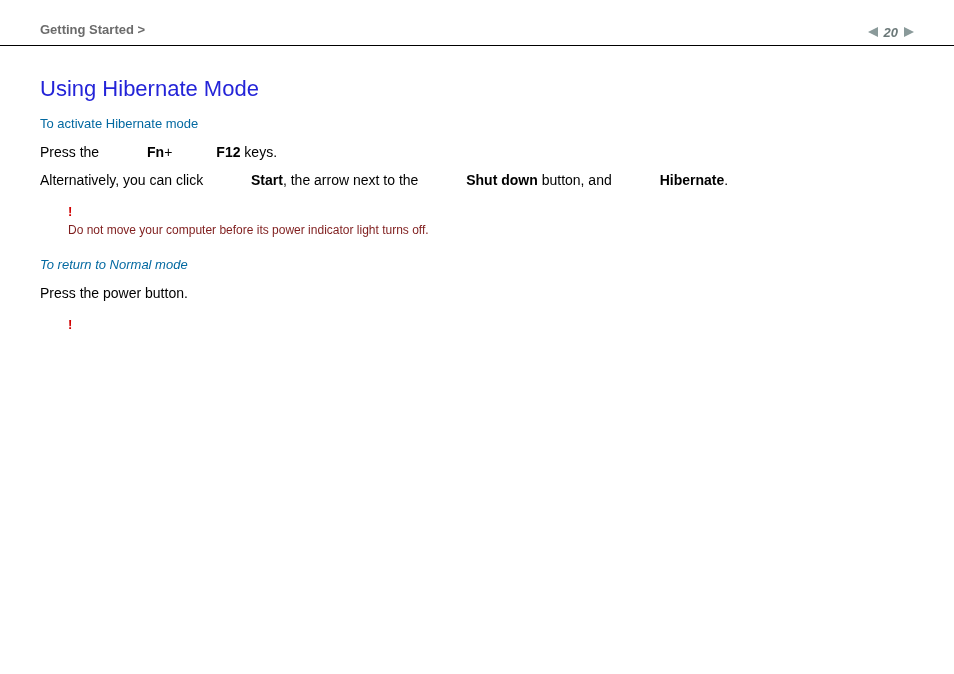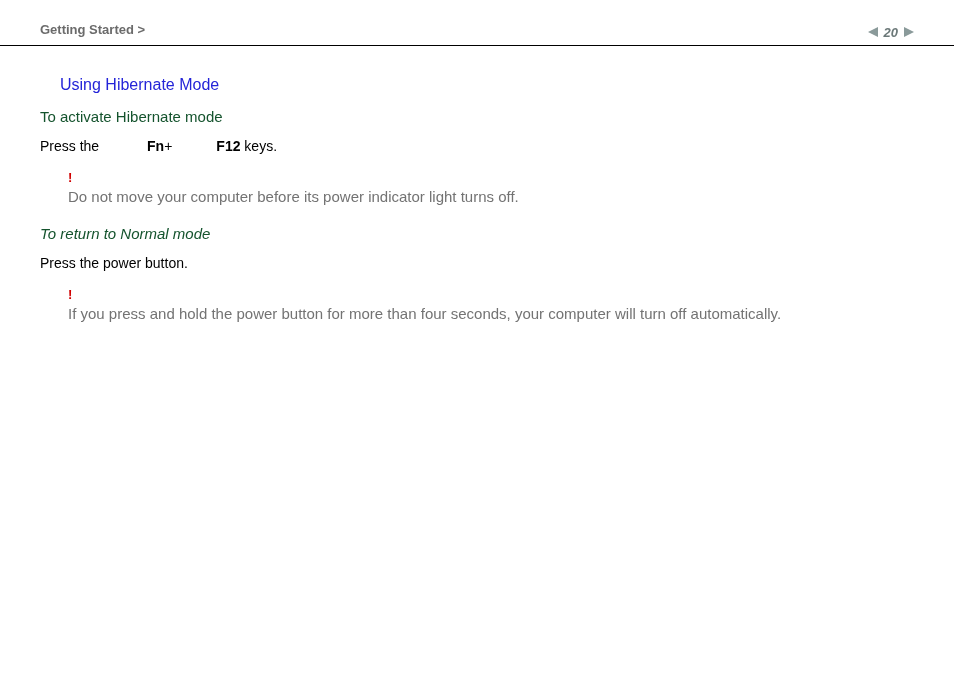--- a/index.html
+++ b/index.html
@@ -54,30 +54,29 @@
     .page-number {
       font-size: 13px;
       font-weight: bold;
       font-style: italic;
       color: #6b7878;
     }
     .content {
       padding: 30px 40px 40px 40px;
     }
     .section-title {
-      font-size: 16px;
+      font-size: 22px;
       font-weight: normal;
       color: #2424d8;
       margin-bottom: 14px;
-      margin-left: 20px;
     }
     .subsection-title {
-      font-size: 15px;
+      font-size: 13px;
       font-weight: normal;
-      color: #14532d;
+      color: #0369a1;
       margin-bottom: 10px;
     }
     .subsection-title-2 {
       margin-top: 18px;
       font-style: italic;
     }
     .body-text {
       font-size: 14px;
       color: #000;
       line-height: 1.6;
@@ -94,22 +93,22 @@
     }
     .warning-mark {
       color: #d00000;
       font-weight: bold;
       font-size: 13px;
       display: block;
       line-height: 1;
       margin-bottom: 2px;
     }
     .warning-text {
-      font-size: 15px;
-      color: #737373;
+      font-size: 12px;
+      color: #7f1d1d;
       line-height: 1.4;
       margin-top: 16px;
     }
   </style>
 </head>
 <body>
 
 <div class="header">
   <div class="breadcrumb">
     <span class="breadcrumb-line">Getting Started &gt;</span>
@@ -123,27 +122,29 @@
 
 <div class="content">
   <h1 class="section-title">Using Hibernate Mode</h1>
 
   <h2 class="subsection-title">To activate Hibernate mode</h2>
 
   <p class="body-text">
     <span>Press the </span><span class="bold">Fn</span><span>+</span><span class="bold">F12</span><span> keys.</span>
   </p>
 
+  <p class="body-text">
+    <span>Alternatively, you can click </span><span class="bold">Start</span><span>, the arrow next to the </span><span class="bold">Shut down</span><span> button, and </span><span class="bold">Hibernate</span><span>.</span>
+  </p>
 
   <div class="warning-block">
     <span class="warning-mark">!</span>
     <span class="warning-text">Do not move your computer before its power indicator light turns off.</span>
   </div>
 
   <h2 class="subsection-title subsection-title-2">To return to Normal mode</h2>
 
   <p class="body-text">Press the power button.</p>
 
   <div class="warning-block">
     <span class="warning-mark">!</span>
-    <span class="warning-text">If you press and hold the power button for more than four seconds, your computer will turn off automatically.</span>
   </div>
 </div>
 
 </body></html>

